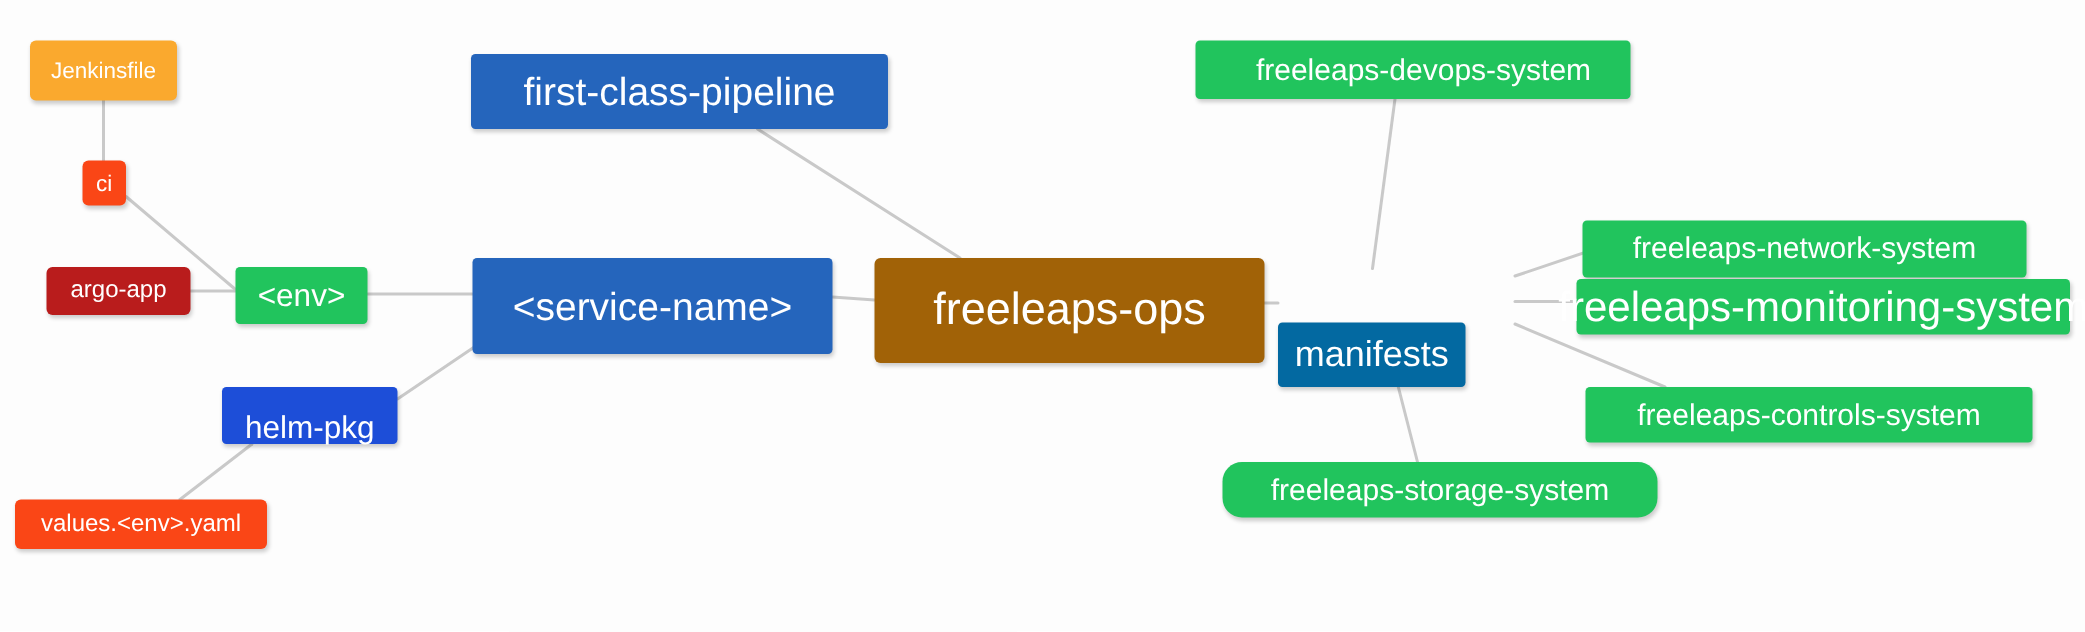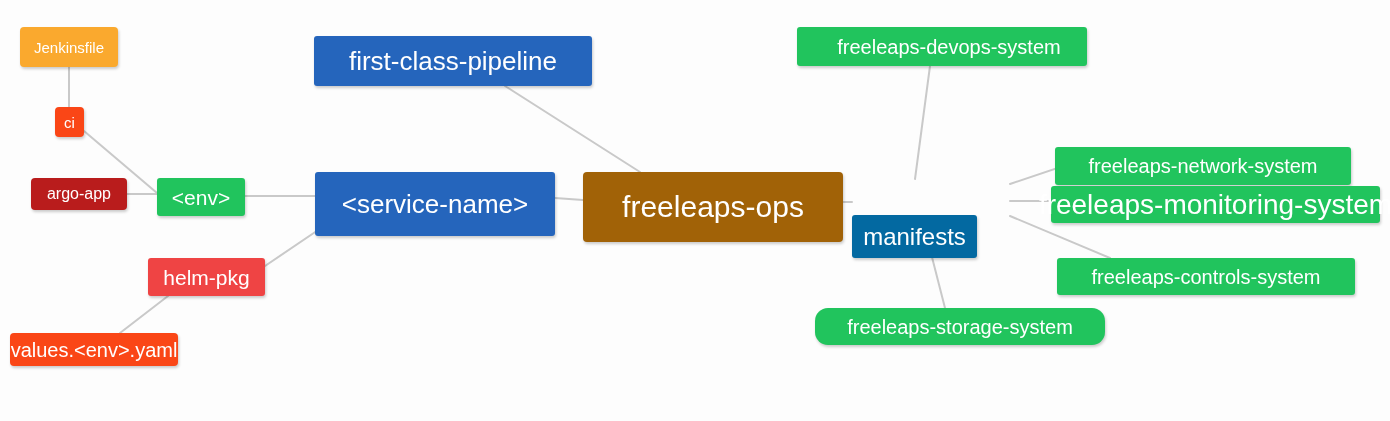--- a/index.html
+++ b/index.html
@@ -73,21 +73,21 @@
       </div>
       <div class="node" style="left: 314px; top: 36px; width: 278px; height: 50px; background: rgb(37, 101, 188); font-size: 26px; border-radius: 3px;">
         <span class="node-label">first-class-pipeline</span>
       </div>
       <div class="node" style="left: 852px; top: 179px; width: 125px; height: 43px; background: #0369a1; font-size: 24px; border-radius: 3px; margin-top: 36px;">
         <span class="node-label">manifests</span>
       </div>
       <div class="node" style="left: 157px; top: 178px; width: 88px; height: 38px; background: rgb(33, 196, 93); font-size: 21px; border-radius: 3px; text-align: right;">
         <span class="node-label">&lt;env&gt;</span>
       </div>
-      <div class="node" style="left: 148px; top: 258px; width: 117px; height: 38px; background: #ef4444; font-size: 21px; border-radius: 3px;">
+      <div class="node" style="left: 148px; top: 258px; width: 117px; height: 38px; background: #1d4ed8; font-size: 21px; border-radius: 3px; align-items: flex-end;">
         <span class="node-label">helm-pkg</span>
       </div>
       <div class="node" style="left: 797px; top: 27px; width: 290px; height: 39px; background: rgb(33, 196, 93); font-size: 20px; border-radius: 3px; padding-left: 14px;">
         <span class="node-label">freeleaps-devops-system</span>
       </div>
       <div class="node" style="left: 1055px; top: 112px; width: 296px; height: 38px; background: rgb(33, 196, 93); font-size: 20px; border-radius: 3px; margin-top: 35px;">
         <span class="node-label">freeleaps-network-system</span>
       </div>
       <div class="node" style="left: 1051px; top: 186px; width: 329px; height: 37px; background: rgb(33, 196, 93); font-size: 28px; border-radius: 3px;">
         <span class="node-label">freeleaps-monitoring-system</span>
@@ -100,17 +100,17 @@
       </div>
       <div class="node" style="left: 20px; top: 27px; width: 98px; height: 40px; background: rgb(250, 169, 46); font-size: 15px; border-radius: 4px;">
         <span class="node-label">Jenkinsfile</span>
       </div>
       <div class="node" style="left: 55px; top: 107px; width: 29px; height: 30px; background: rgb(250, 70, 22); font-size: 15px; border-radius: 4px; justify-content: center;">
         <span class="node-label">ci</span>
       </div>
       <div class="node" style="left: 31px; top: 178px; width: 96px; height: 32px; background: #b91c1c; font-size: 16px; border-radius: 4px;">
         <span class="node-label">argo-app</span>
       </div>
-      <div class="node" style="left: 10px; top: 333px; width: 168px; height: 33px; background: rgb(250, 70, 22); font-size: 20px; border-radius: 4px;">
+      <div class="node" style="left: 10px; top: 333px; width: 168px; height: 33px; background: rgb(250, 70, 22); font-size: 16px; border-radius: 4px;">
         <span class="node-label">values.&lt;env&gt;.yaml</span>
       </div>
     </div>
 </div>
 
 </body></html>

